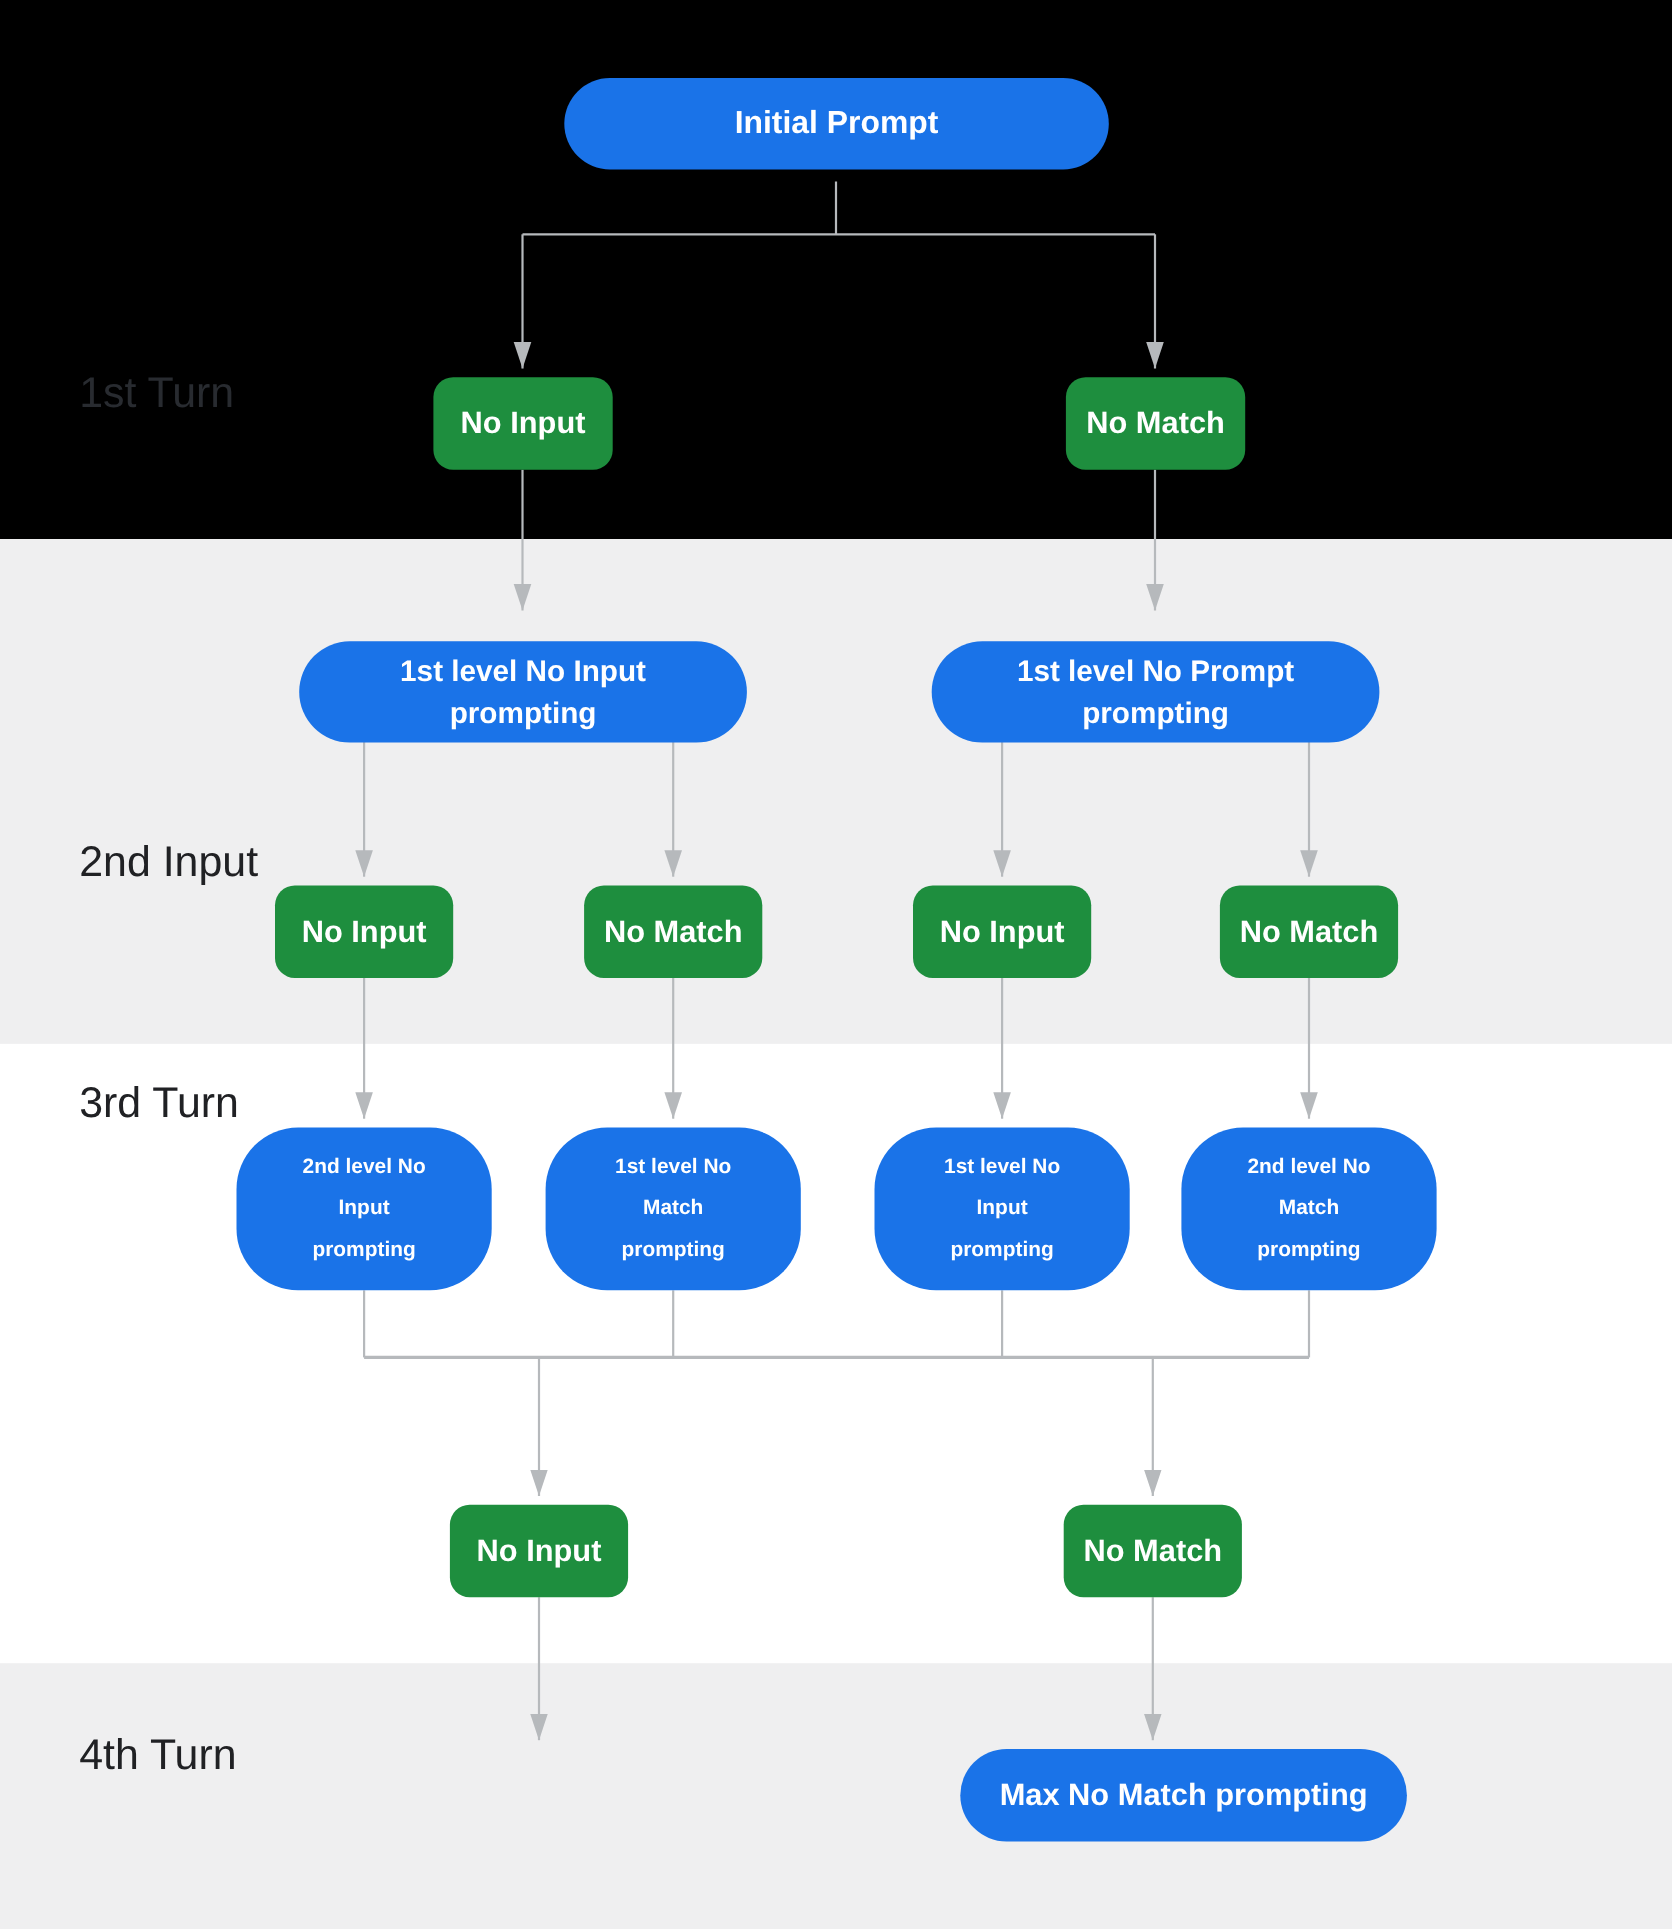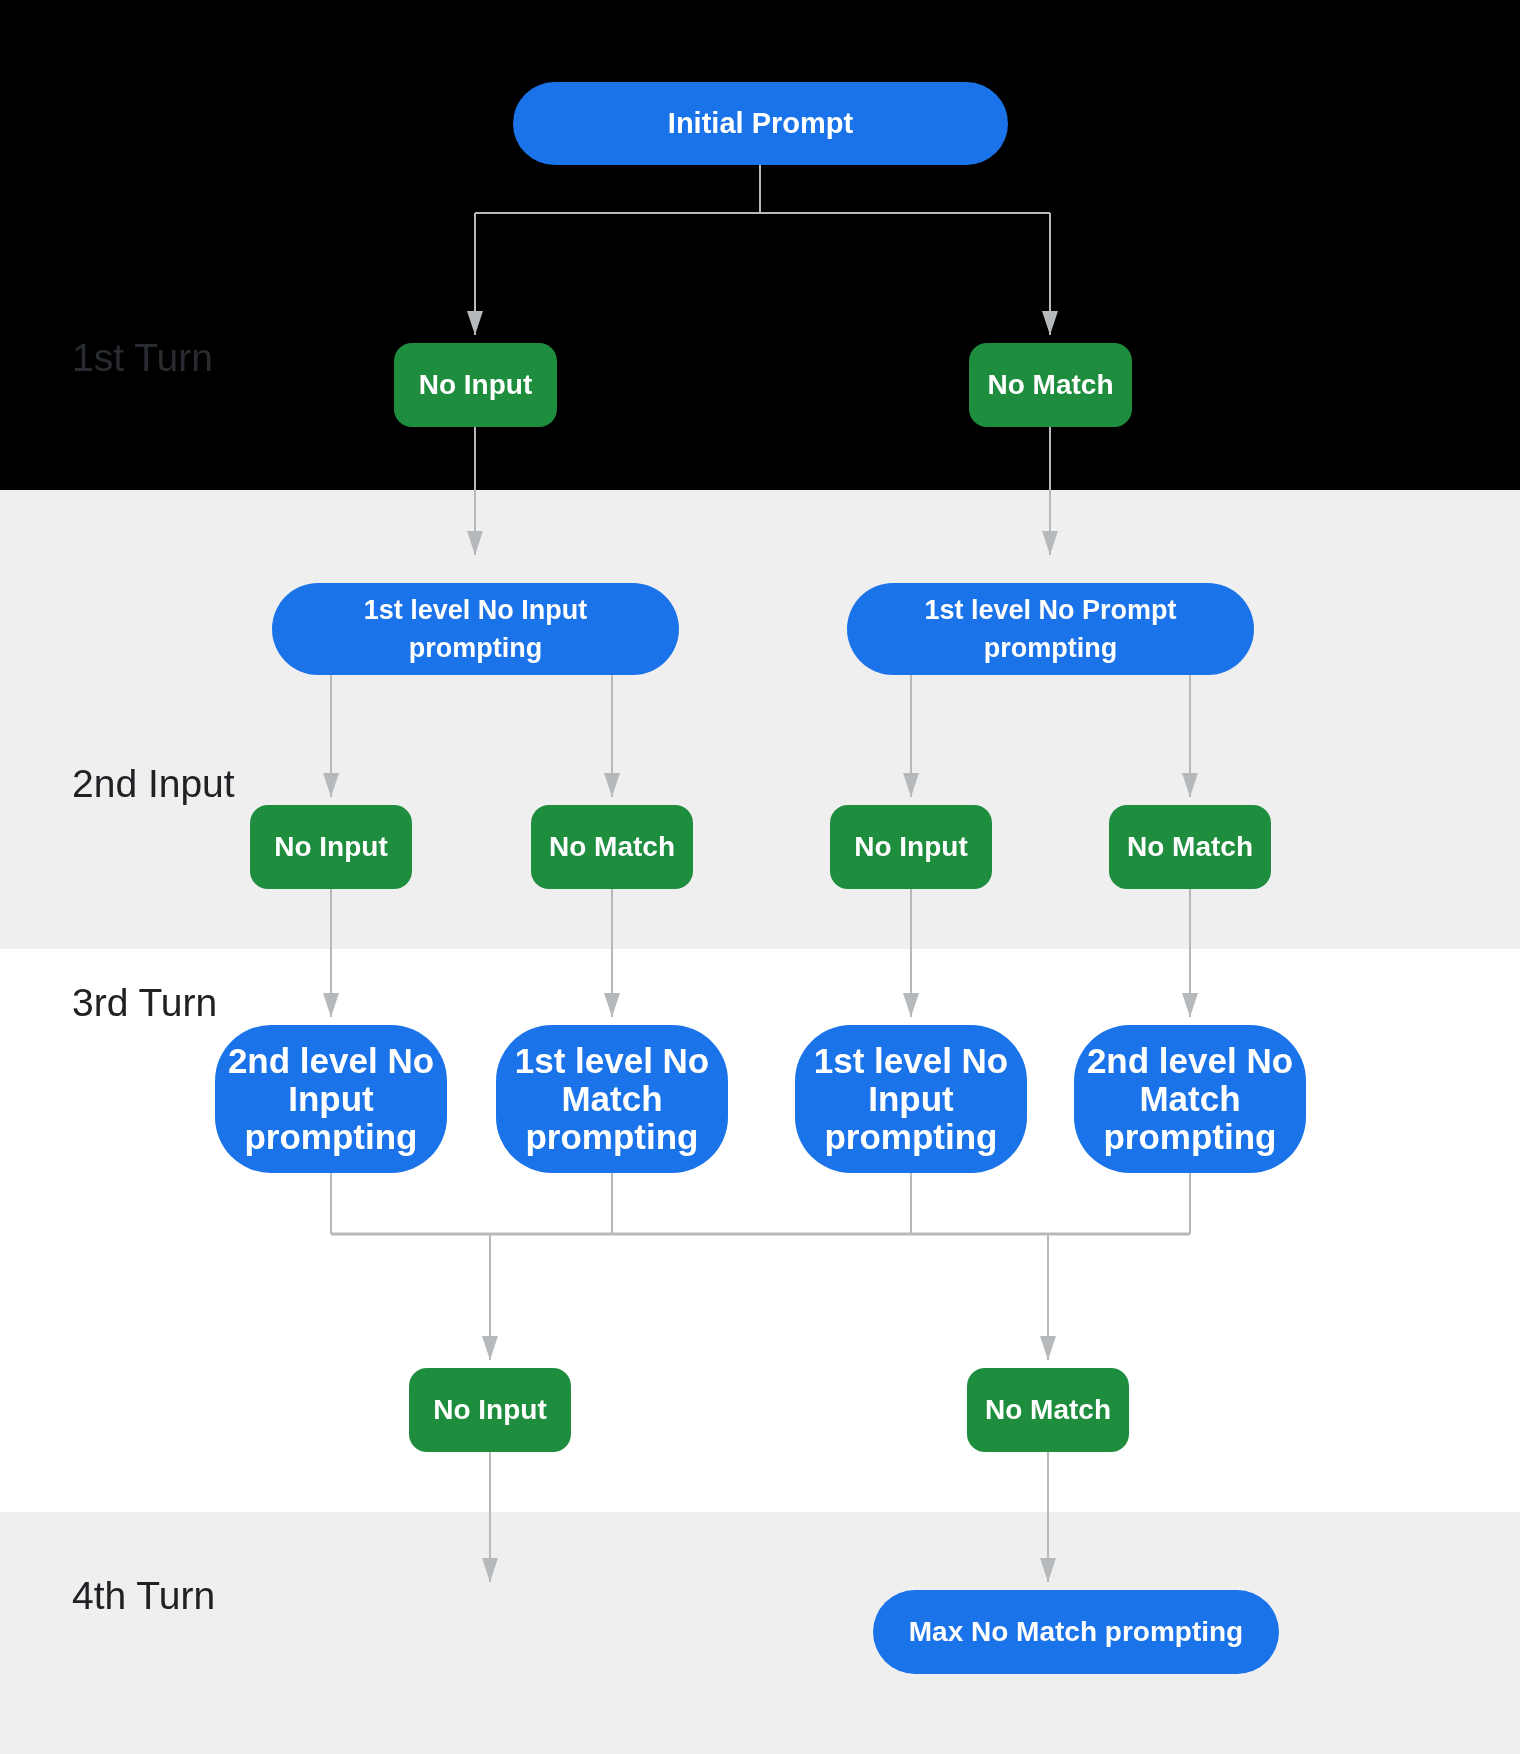--- a/index.html
+++ b/index.html
@@ -44,21 +44,21 @@
     text-align: center;
     color: var(--text-white, #ffffff);
     white-space: pre-line;
     box-sizing: border-box;
   }
   .node.blue  { background: var(--blue, #1a73e8); }
   .node.green { background: var(--green, #1e8e3e); border-radius: 18px; font-size: 28px; font-weight: 600; }
   .node.stadium { border-radius: 999px; }
   .node.title-pill { font-size: 29px; font-weight: 600; }
   .node.prompt2 { font-size: 27px; font-weight: 600; line-height: 38px; margin-top: 20px; }
-  .node.prompt3 { border-radius: 56px; font-size: 35px; font-weight: 600; line-height: 38px; }
+  .node.prompt3 { border-radius: 56px; font-size: 19px; font-weight: 600; line-height: 38px; }
   .node.max-pill { font-size: 28px; font-weight: 600; }
 </style>
 </head>
 <body>
 
 <div class="canvas">
 
   <div class="band band-black"></div>
   <div class="band band-gray-a"></div>
   <div class="band band-white"></div>
@@ -100,21 +100,21 @@
 
     <path class="line" d="M490,1452 V1582" marker-end="url(#arrow)"></path>
     <path class="line" d="M1048,1452 V1582" marker-end="url(#arrow)"></path>
   </svg>
 
   <div class="turn-label on-black" style="top:338px">1st Turn</div>
   <div class="turn-label" style="top:764px">2nd Input</div>
   <div class="turn-label" style="top:983px">3rd Turn</div>
   <div class="turn-label" style="top:1576px">4th Turn</div>
 
-  <div class="node blue stadium title-pill" style="left:513px; top:82px; width:495px; height:83px">Initial Prompt</div>
+  <div class="node blue stadium title-pill" style="left:513px; top:71px; width:495px; height:83px">Initial Prompt</div>
 
   <div class="node green" style="left:394px; top:343px; width:163px; height:84px">No Input</div>
   <div class="node green" style="left:969px; top:343px; width:163px; height:84px">No Match</div>
 
   <div class="node blue stadium prompt2" style="left:272px; top:563px; width:407px; height:92px">1st level No Input
 prompting</div>
   <div class="node blue stadium prompt2" style="left:847px; top:563px; width:407px; height:92px">1st level No Prompt
 prompting</div>
 
   <div class="node green" style="left:250px; top:805px; width:162px; height:84px">No Input</div>

